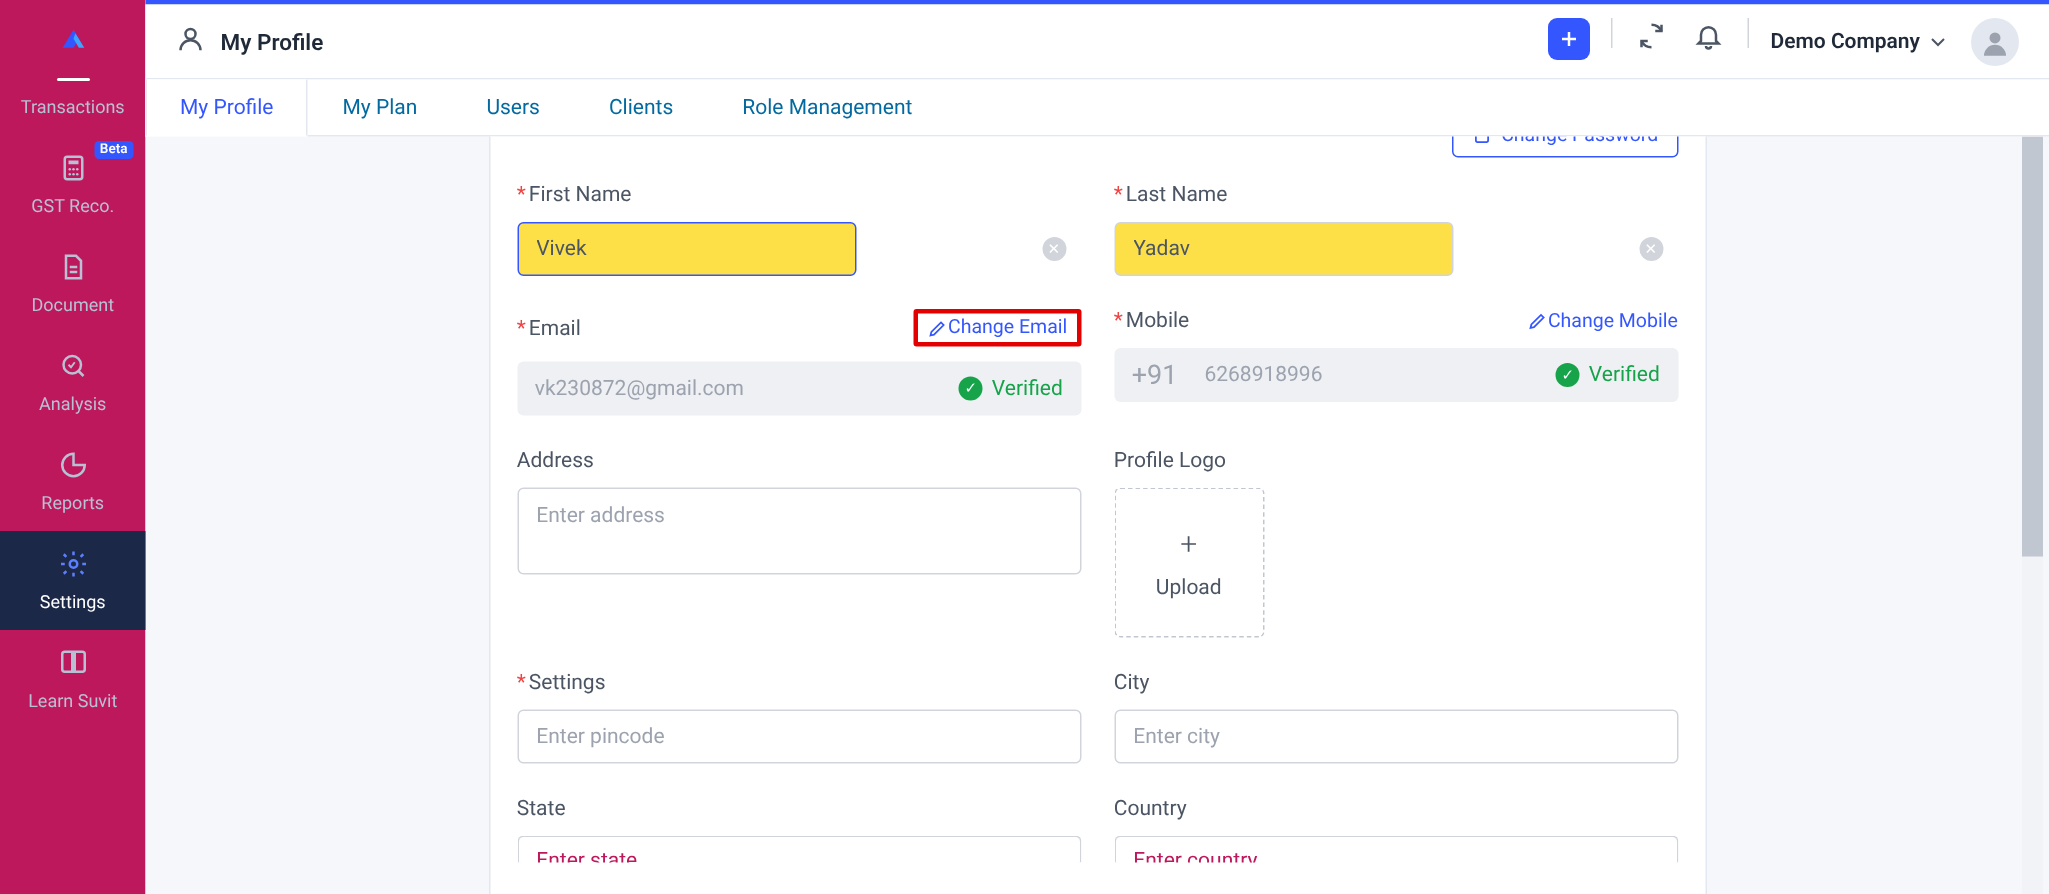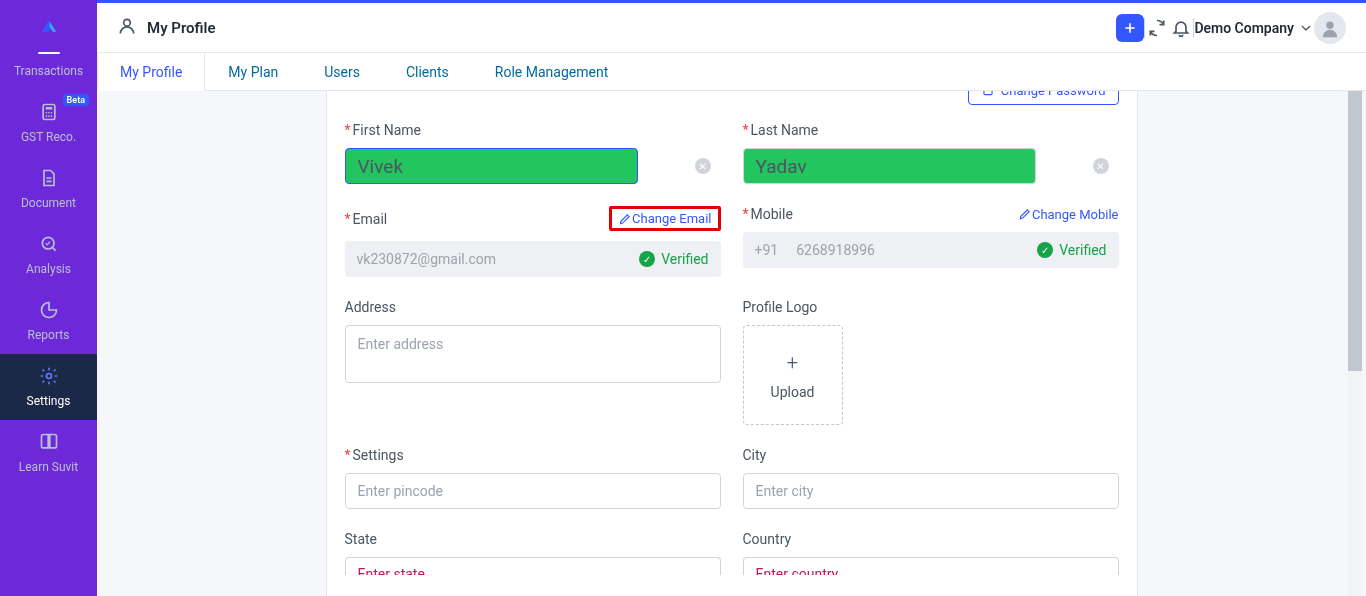--- a/index.html
+++ b/index.html
@@ -1,34 +1,34 @@
 <!DOCTYPE html>
 <html><head>
   <meta charset="utf-8">
   <style>
     * { margin: 0; padding: 0; box-sizing: border-box; font-family: -apple-system, BlinkMacSystemFont, 'Segoe UI', Roboto, sans-serif; }
     body { width: 1366px; height: 596px; overflow: hidden; background: #f5f7fa; display: flex; }
     
     
-    .sidebar { width: 97px; background: #6d28d9; color: #fff; display: flex; flex-direction: column; align-items: center; padding-top: 10px; }
+    .sidebar { width: 97px; background: #be185d; color: #fff; display: flex; flex-direction: column; align-items: center; padding-top: 10px; }
     .nav-item { width: 97px; padding: 10px 0 12px 0; display: flex; flex-direction: column; align-items: center; gap: 6px; cursor: pointer; font-size: 12px; color: #b8c0d4; position: relative; }
     .nav-item.first { padding-top: 0; }
     .nav-item.active { background: #1c2847; color: #fff; }
     .nav-item .icon-wrap { width: 24px; height: 24px; display: flex; align-items: center; justify-content: center; }
     .nav-item.first .icon-wrap { height: auto; }
     .badge-beta { position: absolute; top: 4px; right: 8px; background: #3456ff; color: #fff; font-size: 9px; padding: 1px 4px; border-radius: 3px; font-weight: 600; }
     
     
     .main { flex: 1; display: flex; flex-direction: column; background: #f5f7fa; }
     
     
     .topbar-blue { height: 3px; background: #3456ff; width: 100%; }
     .topbar { height: 50px; background: #fff; border-bottom: 1px solid #e3e7ef; display: flex; align-items: center; padding: 0 20px; }
     .topbar-left { display: flex; align-items: center; gap: 10px; font-size: 15px; font-weight: 600; color: #1f2937; }
-    .topbar-right { margin-left: auto; display: flex; align-items: center; }
+    .topbar-right { margin-left: auto; display: flex; gap: 14px; }
     .add-btn { width: 28px; height: 28px; background: #3456ff; border-radius: 6px; display: flex; align-items: center; justify-content: center; color: #fff; cursor: pointer; }
     .vr { width: 1px; height: 20px; background: #d1d5db; }
     .icon-btn { width: 24px; height: 24px; display: flex; align-items: center; justify-content: center; cursor: pointer; color: #4b5563; }
     .company-select { display: flex; align-items: center; gap: 4px; font-size: 14px; font-weight: 600; color: #1f2937; cursor: pointer; }
     .avatar { width: 32px; height: 32px; background: #e3e7ef; border-radius: 50%; display: flex; align-items: center; justify-content: center; color: #9ca3af; }
     
     
     .tabs { height: 38px; background: #fff; border-bottom: 1px solid #e3e7ef; display: flex; align-items: stretch; padding-left: 0; }
     .tab { padding: 0 22px; display: flex; align-items: center; font-size: 14px; color: #0369a1; cursor: pointer; border: 1px solid transparent; }
     .tab.active { color: #3456ff; border: 1px solid #e3e7ef; border-bottom: 1px solid #fff; border-top: none; border-radius: 0; background: #fff; margin-bottom: -1px; }
@@ -46,29 +46,29 @@
     
     .form-body { padding: 10px 18px; }
     .row { display: flex; gap: 22px; margin-bottom: 22px; }
     .field { flex: 1; display: flex; flex-direction: column; gap: 10px; }
     .label { font-size: 14px; color: #4b5563; display: flex; align-items: center; gap: 2px; }
     .req { color: #ef4444; }
     .label-row { display: flex; align-items: center; justify-content: space-between; }
     .link-action { color: #3456ff; font-size: 13px; display: flex; align-items: center; gap: 0; cursor: pointer; }
     .highlight-box { border: 3px solid #e30000; padding: 2px 6px; border-radius: 2px; }
     
-    .input { height: 36px; border: 1px solid #d1d5db; border-radius: 4px; padding: 0 34px 0 12px; font-size: 19px; color: #4b5563; position: relative; background: #22c55e; }
+    .input { height: 36px; border: 1px solid #d1d5db; border-radius: 4px; padding: 0 34px 0 12px; font-size: 14px; color: #4b5563; position: relative; background: #fde047; }
     .input.focused { border-color: #3456ff; }
     .input-wrap { position: relative; }
     .input-wrap .clear-x { position: absolute; right: 10px; top: 50%; transform: translateY(-50%); width: 16px; height: 16px; background: #d1d5db; border-radius: 50%; display: flex; align-items: center; justify-content: center; color: #fff; font-size: 10px; cursor: pointer; }
     .input::placeholder { color: #9ca3af; }
     
     .verify-field { height: 36px; background: #eef0f3; border-radius: 4px; display: flex; align-items: center; padding: 0 12px; gap: 8px; }
     .verify-field .val { color: #9ca3af; font-size: 14px; flex: 1; }
-    .verify-field .prefix { color: #9ca3af; font-size: 14px; margin-right: 10px; }
+    .verify-field .prefix { color: #9ca3af; font-size: 18px; margin-right: 10px; }
     .verified { color: #16a34a; font-size: 14px; display: flex; align-items: center; gap: 6px; }
     .check-circle { width: 16px; height: 16px; background: #16a34a; border-radius: 50%; display: flex; align-items: center; justify-content: center; color: #fff; font-size: 10px; }
     
     .textarea { height: 58px; border: 1px solid #d1d5db; border-radius: 4px; padding: 10px 12px; font-size: 14px; color: #4b5563; resize: none; }
     .textarea::placeholder { color: #9ca3af; }
     
     .upload-box { width: 100px; height: 100px; border: 1px dashed #c1c7d0; border-radius: 4px; display: flex; flex-direction: column; align-items: center; justify-content: center; gap: 10px; cursor: pointer; color: #4b5563; font-size: 14px; }
     .plus-icon { font-size: 20px; font-weight: 300; }
     
     .input-thin { height: 36px; border: 1px solid #d1d5db; border-radius: 4px; padding: 0 12px; font-size: 14px; color: #4b5563; }

